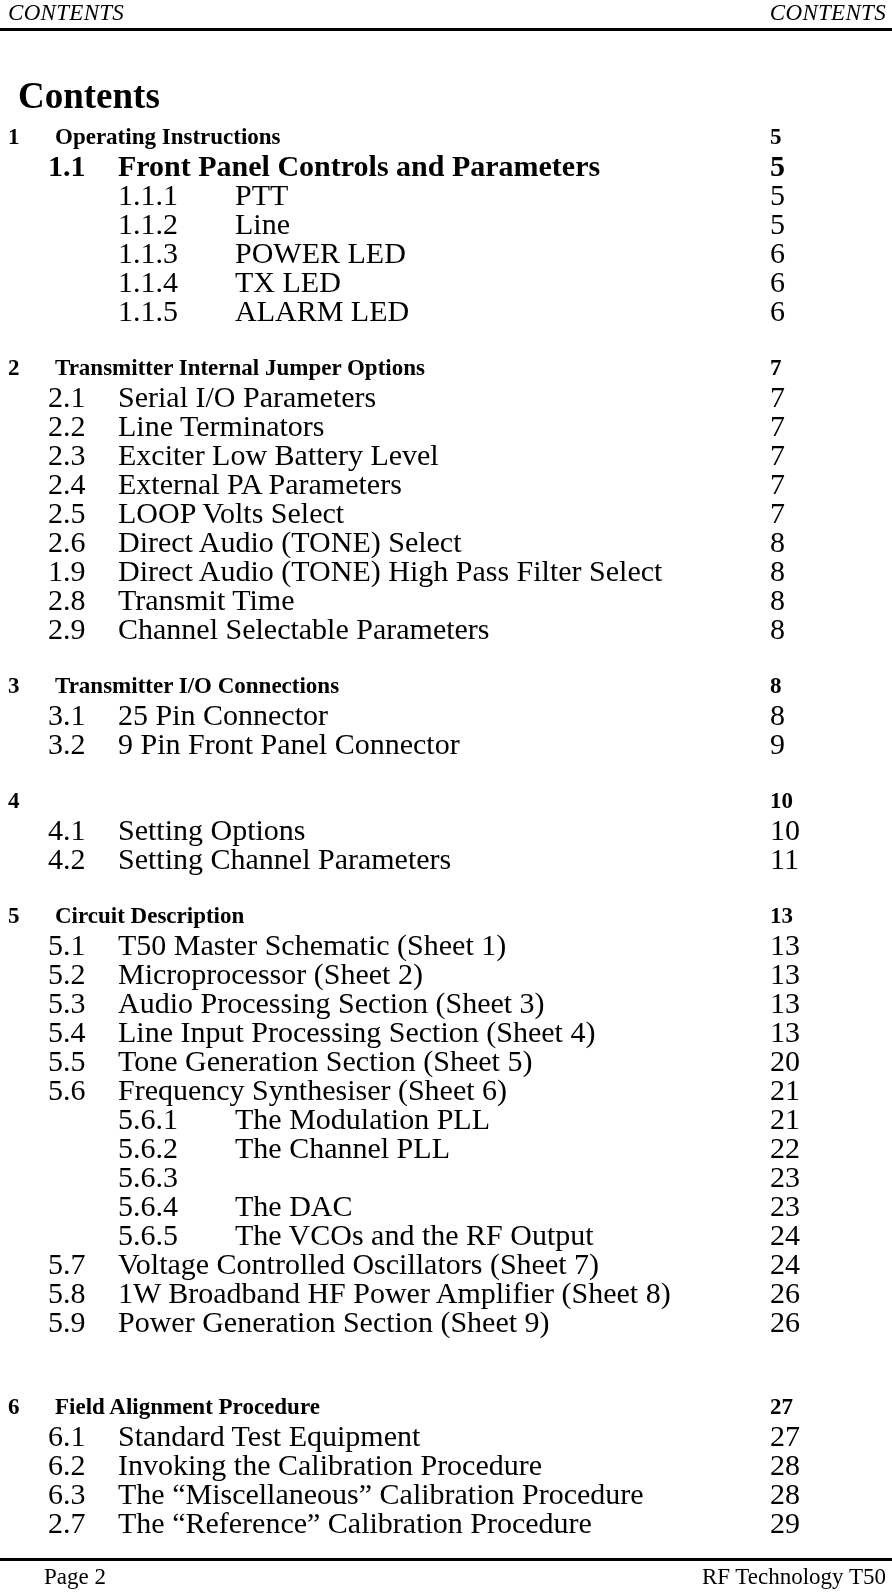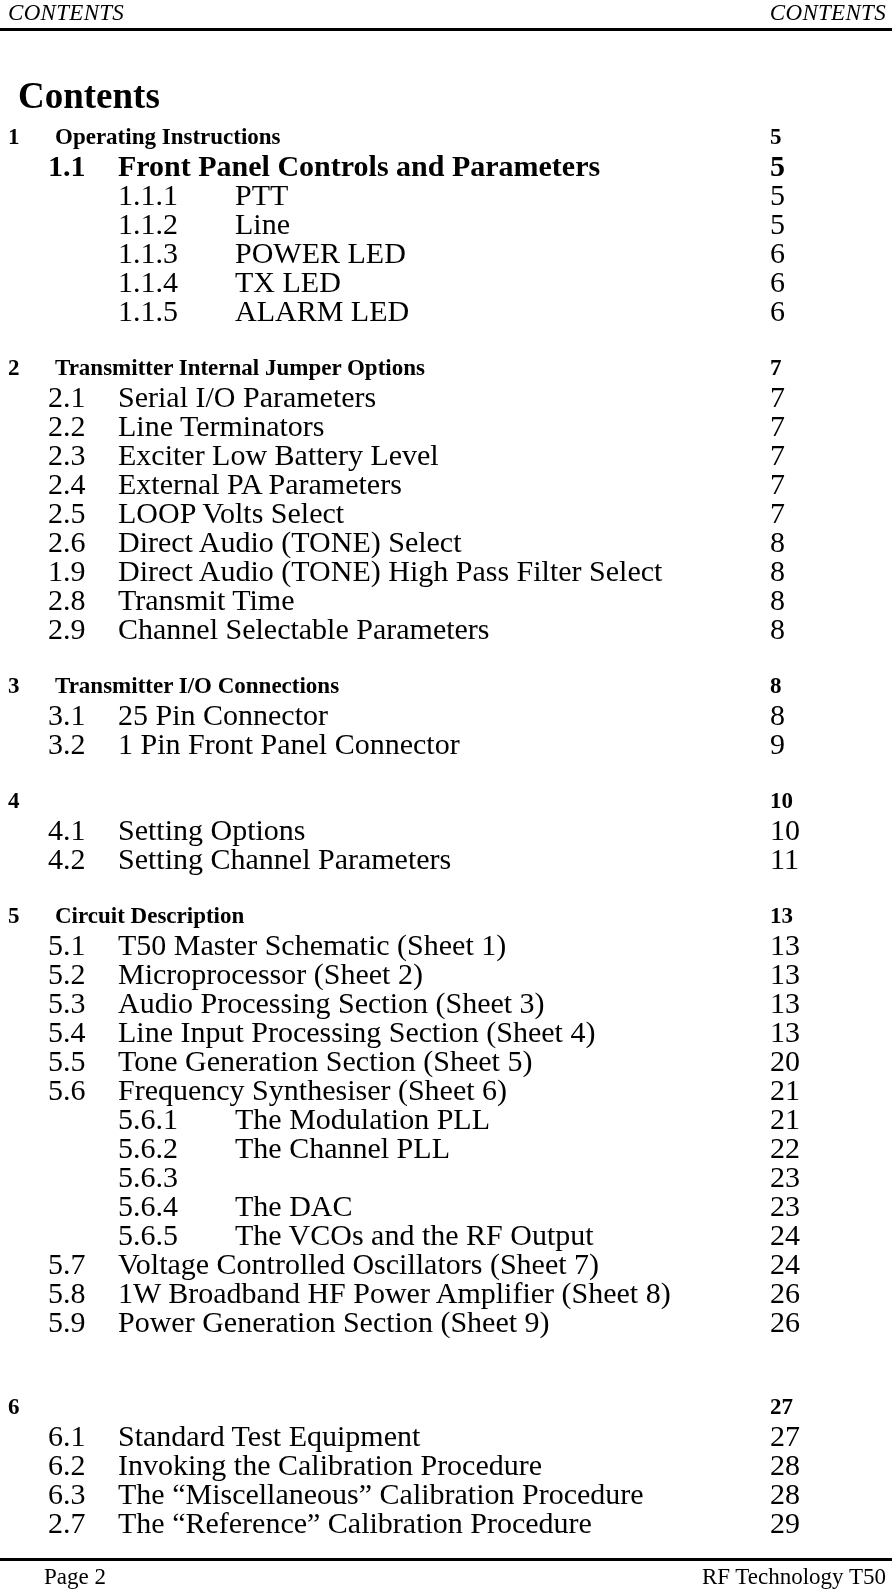--- a/index.html
+++ b/index.html
@@ -237,21 +237,21 @@
       <span class="title">Transmitter I/O Connections</span>
       <span class="page">8</span>
     </div>
     <div class="toc-row lvl2">
       <span class="num">3.1</span>
       <span class="title">25 Pin Connector</span>
       <span class="page">8</span>
     </div>
     <div class="toc-row lvl2">
       <span class="num">3.2</span>
-      <span class="title">1 Pin Front Panel Connector</span>
+      <span class="title">9 Pin Front Panel Connector</span>
       <span class="page">9</span>
     </div>
     <div class="gap-sm"></div>
     <div class="toc-row lvl1">
       <span class="num">4</span>
       <span class="page">10</span>
     </div>
     <div class="toc-row lvl2">
       <span class="num">4.1</span>
       <span class="title">Setting Options</span>
@@ -333,20 +333,21 @@
       <span class="page">26</span>
     </div>
     <div class="toc-row lvl2">
       <span class="num">5.9</span>
       <span class="title">Power Generation Section (Sheet 9)</span>
       <span class="page">26</span>
     </div>
     <div class="gap-lg"></div>
     <div class="toc-row lvl1">
       <span class="num">6</span>
+      <span class="title">Field Alignment Procedure</span>
       <span class="page">27</span>
     </div>
     <div class="toc-row lvl2">
       <span class="num">6.1</span>
       <span class="title">Standard Test Equipment</span>
       <span class="page">27</span>
     </div>
     <div class="toc-row lvl2">
       <span class="num">6.2</span>
       <span class="title">Invoking the Calibration Procedure</span>

